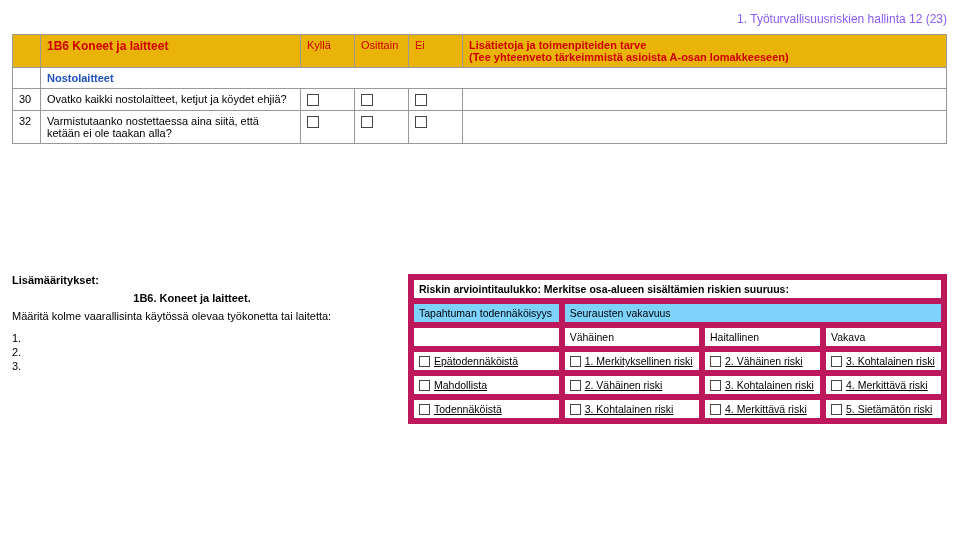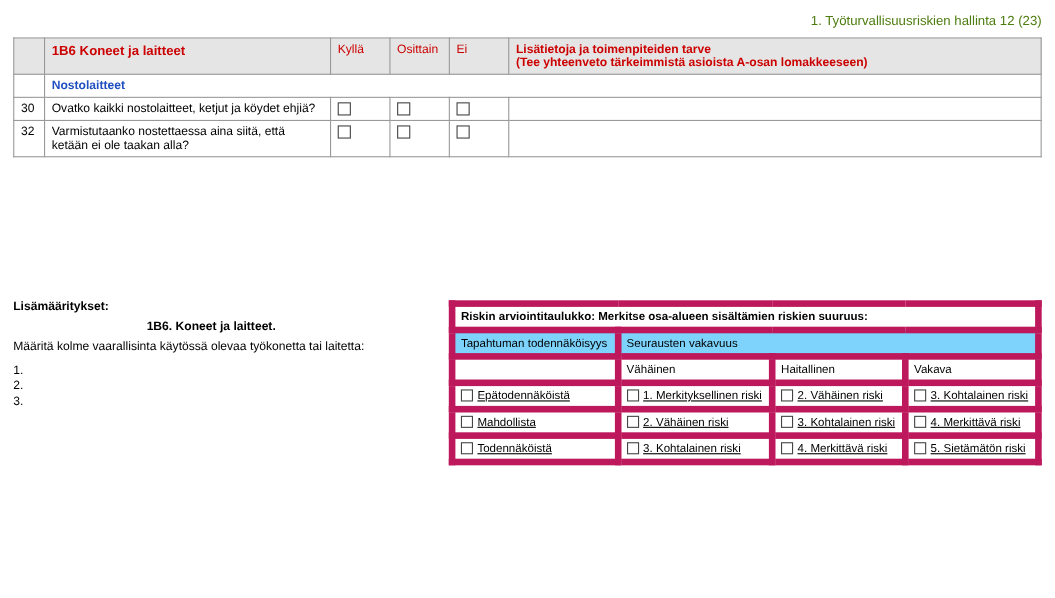--- a/index.html
+++ b/index.html
@@ -7,36 +7,36 @@
     margin: 0;
     padding: 12px;
     font-family: Arial, sans-serif;
     font-size: 11px;
     background: #fff;
     color: #000;
     width: 959px;
   }
   .page-header {
     text-align: right;
-    color: #4d7c0f;
+    color: #8b5cf6;
     font-size: 12px;
     margin-bottom: 8px;
   }
   table.main {
     width: 100%;
     border-collapse: collapse;
   }
   table.main th, table.main td {
     border: 1px solid #999;
     padding: 4px 6px;
     vertical-align: top;
     text-align: left;
   }
   .hdr-green {
-    background: #e5e5e5;
+    background: #eab308;
   }
   .hdr-title {
     color: #c00;
     font-weight: bold;
     font-size: 12px;
   }
   .hdr-col {
     color: #c00;
     text-align: center;
     font-weight: normal;

